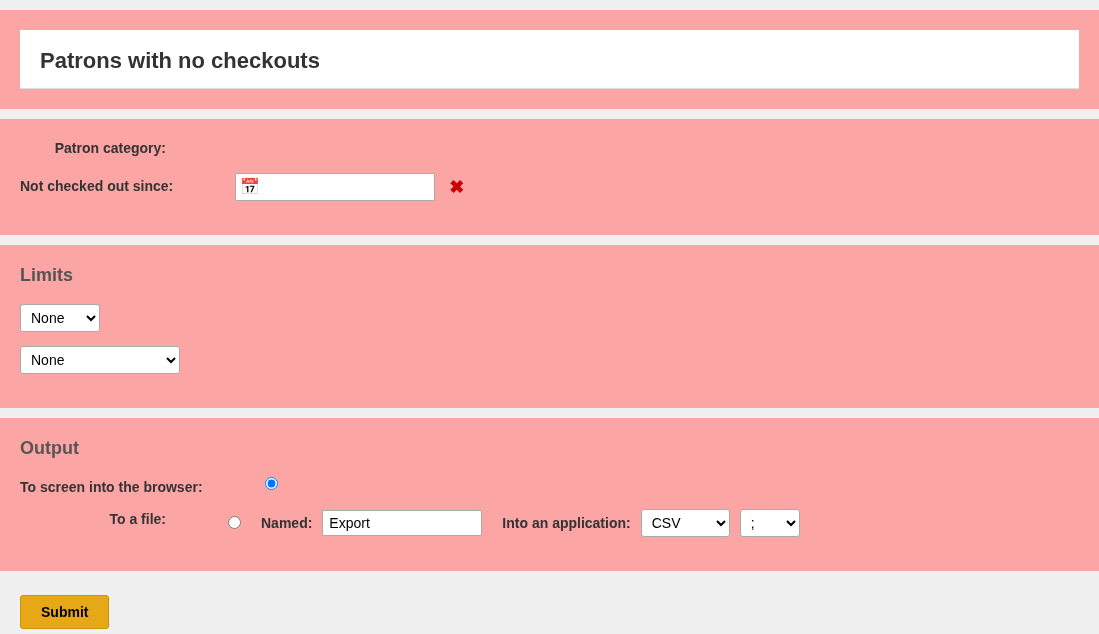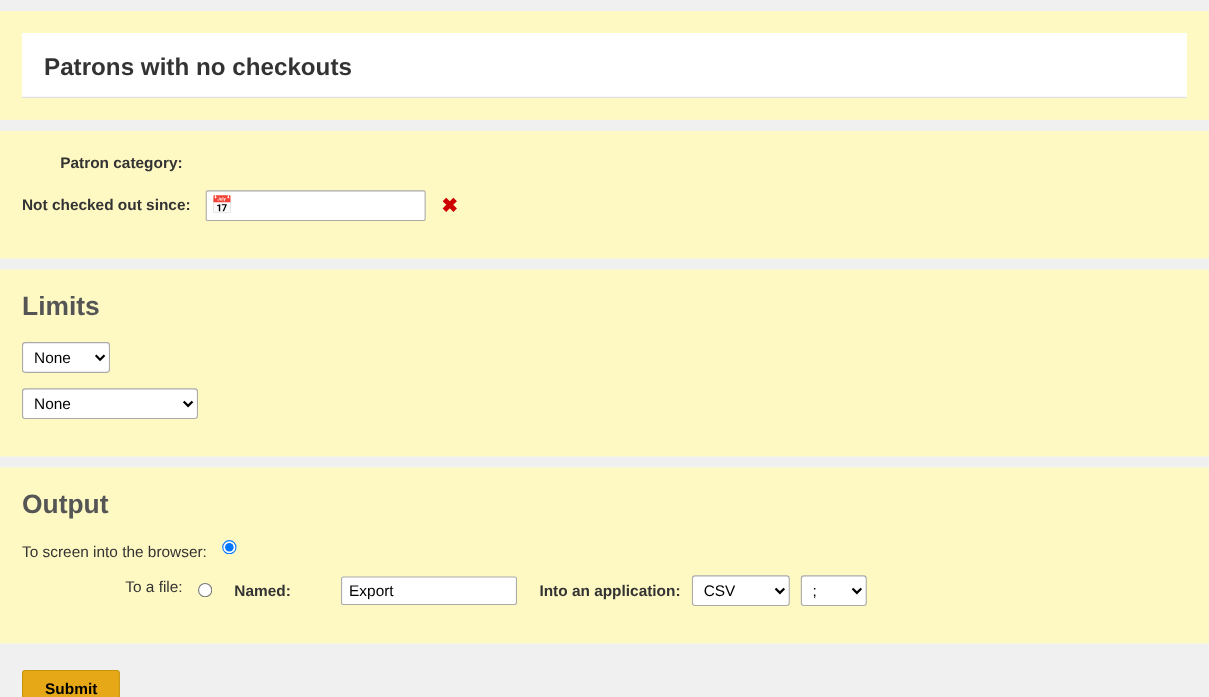--- a/index.html
+++ b/index.html
@@ -15,34 +15,35 @@
       padding: 0;
     }
     .page-title {
       font-size: 22px;
       font-weight: bold;
       padding: 18px 20px 14px 20px;
       background: #fff;
       border-bottom: 1px solid #ddd;
     }
     .section {
-      background: #fef9c3;
+      background: #fca5a5;
       margin: 10px 0;
       padding: 20px 20px 20px 20px;
     }
     .section-title {
-      font-size: 24px;
+      font-size: 18px;
       font-weight: bold;
       color: #555;
       margin-bottom: 18px;
     }
     .form-row {
       display: flex;
       align-items: center;
       margin-bottom: 14px;
+      gap: 48px;
     }
     .form-label {
       text-align: right;
       font-weight: bold;
       min-width: 160px;
       padding-right: 14px;
       line-height: 1.4;
     }
     .form-control-wrap {
       display: flex;
@@ -97,21 +98,20 @@
       display: flex;
       align-items: center;
       gap: 10px;
     }
     .file-name-input {
       border: 1px solid #aaa;
       padding: 4px 6px;
       font-size: 14px;
       width: 160px;
       border-radius: 2px;
-      margin-left: 36px;
     }
     .into-app-label {
       font-weight: bold;
       margin-left: 10px;
       text-align: right;
     }
     .csv-select {
       width: 89px;
     }
     .sep-select {
@@ -130,21 +130,21 @@
       padding: 8px 20px;
       border-radius: 3px;
       cursor: pointer;
     }
     input[type="radio"] {
       cursor: pointer;
     }
     .output-label-col {
       min-width: 160px;
       text-align: right;
-      font-weight: normal;
+      font-weight: bold;
       padding-right: 14px;
       padding-top: 2px;
     }
   </style>
 </head>
 <body>
 
 <div class="page-wrapper">
 
   <div class="section">

